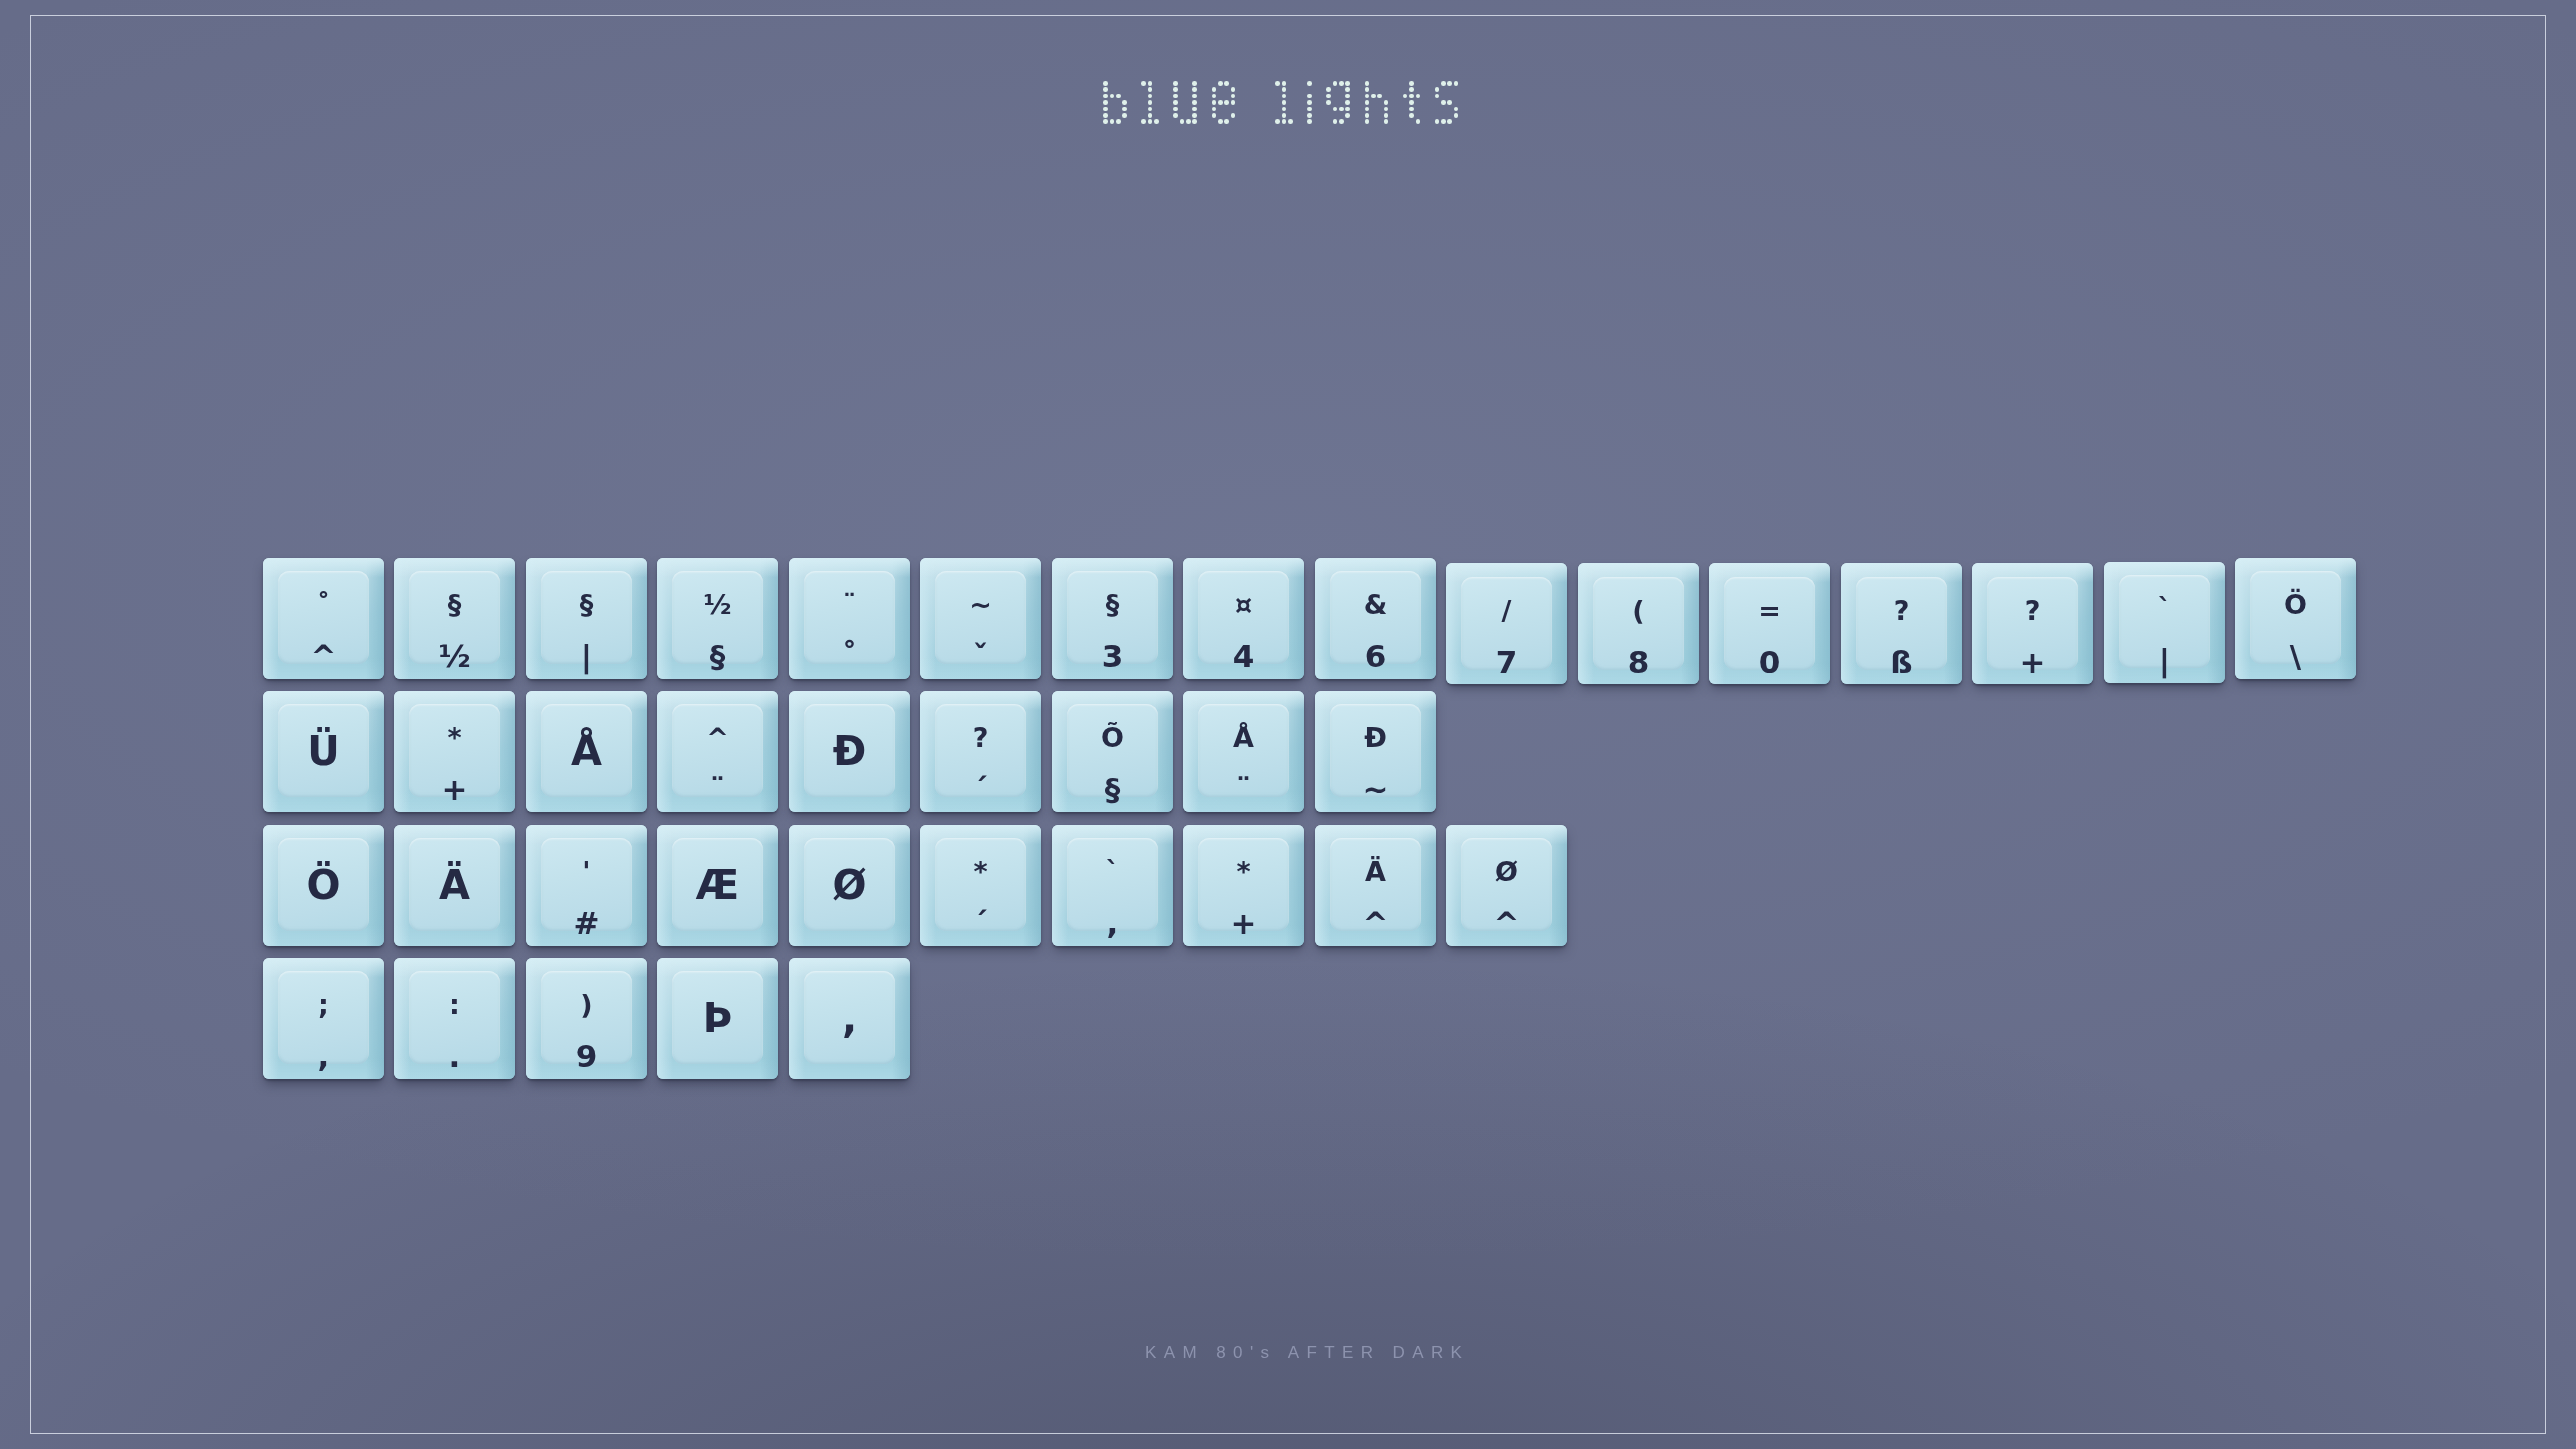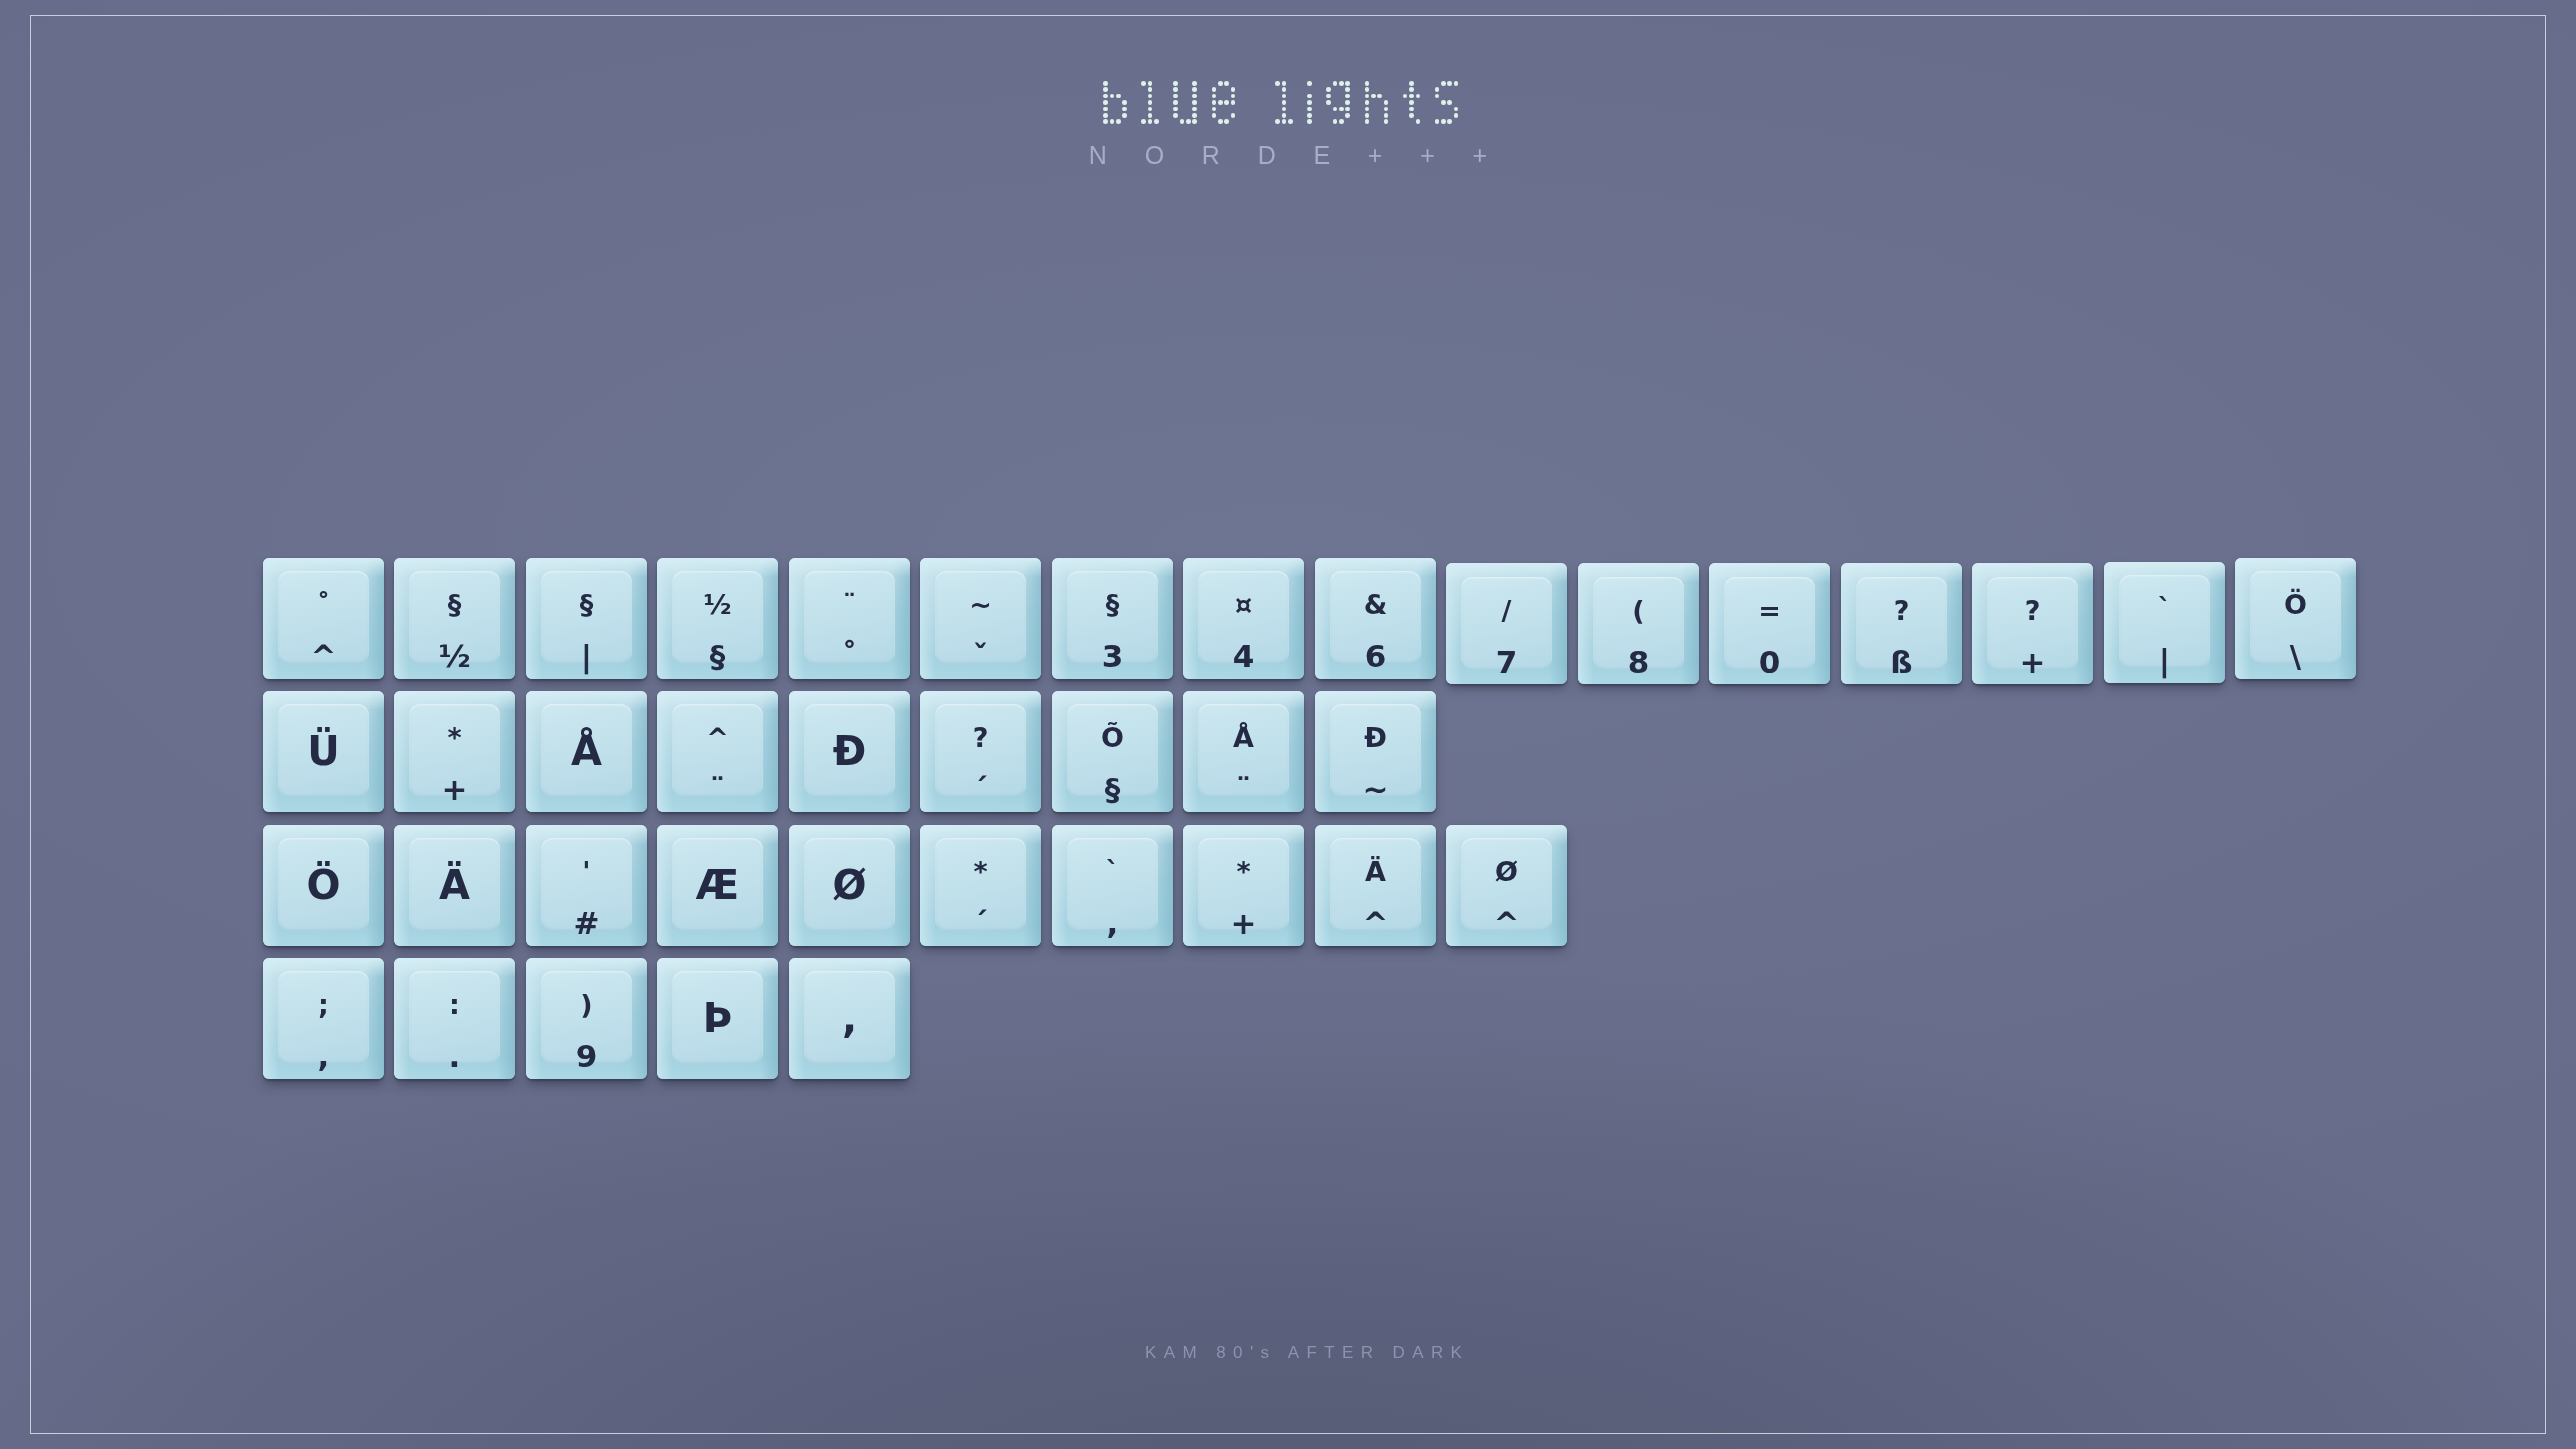--- a/index.html
+++ b/index.html
@@ -129,21 +129,20 @@
   .key{ filter:none; }
 </style>
 </head>
 <body>
 
 <div class="bg-light"></div>
 <div class="frame"></div>
 
 <div class="titlewrap">
   <div class="title-dots" id="title-dots"><span class="dotrow"><span class="dot"></span><span class="dot off"></span><span class="dot off"></span><span class="dot off"></span><span class="dot off"></span><span class="dot off"></span><span class="dot"></span><span class="dot"></span><span class="dot off"></span><span class="dot off"></span><span class="dot off"></span><span class="dot"></span><span class="dot off"></span><span class="dot off"></span><span class="dot"></span><span class="dot off"></span><span class="dot off"></span><span class="dot off"></span><span class="dot"></span><span class="dot"></span><span class="dot off"></span><span class="dot off"></span><span class="dot off"></span><span class="dot off"></span><span class="dot off"></span><span class="dot off"></span><span class="dot off"></span><span class="dot"></span><span class="dot"></span><span class="dot off"></span><span class="dot off"></span><span class="dot off"></span><span class="dot"></span><span class="dot off"></span><span class="dot off"></span><span class="dot off"></span><span class="dot"></span><span class="dot"></span><span class="dot"></span><span class="dot off"></span><span class="dot off"></span><span class="dot"></span><span class="dot off"></span><span class="dot off"></span><span class="dot off"></span><span class="dot off"></span><span class="dot off"></span><span class="dot off"></span><span class="dot"></span><span class="dot off"></span><span class="dot off"></span><span class="dot off"></span><span class="dot off"></span><span class="dot"></span><span class="dot"></span><span class="dot"></span><span class="dot off"></span><span class="dot off"></span></span><span class="dotrow"><span class="dot"></span><span class="dot off"></span><span class="dot off"></span><span class="dot off"></span><span class="dot off"></span><span class="dot off"></span><span class="dot off"></span><span class="dot"></span><span class="dot off"></span><span class="dot off"></span><span class="dot off"></span><span class="dot"></span><span class="dot off"></span><span class="dot off"></span><span class="dot"></span><span class="dot off"></span><span class="dot off"></span><span class="dot"></span><span class="dot off"></span><span class="dot off"></span><span class="dot"></span><span class="dot off"></span><span class="dot off"></span><span class="dot off"></span><span class="dot off"></span><span class="dot off"></span><span class="dot off"></span><span class="dot off"></span><span class="dot"></span><span class="dot off"></span><span class="dot off"></span><span class="dot off"></span><span class="dot off"></span><span class="dot off"></span><span class="dot off"></span><span class="dot"></span><span class="dot off"></span><span class="dot off"></span><span class="dot"></span><span class="dot off"></span><span class="dot off"></span><span class="dot"></span><span class="dot off"></span><span class="dot off"></span><span class="dot off"></span><span class="dot off"></span><span class="dot off"></span><span class="dot off"></span><span class="dot"></span><span class="dot off"></span><span class="dot off"></span><span class="dot off"></span><span class="dot"></span><span class="dot off"></span><span class="dot off"></span><span class="dot off"></span><span class="dot off"></span><span class="dot off"></span></span><span class="dotrow"><span class="dot"></span><span class="dot"></span><span class="dot"></span><span class="dot off"></span><span class="dot off"></span><span class="dot off"></span><span class="dot off"></span><span class="dot"></span><span class="dot off"></span><span class="dot off"></span><span class="dot off"></span><span class="dot"></span><span class="dot off"></span><span class="dot off"></span><span class="dot"></span><span class="dot off"></span><span class="dot off"></span><span class="dot"></span><span class="dot off"></span><span class="dot off"></span><span class="dot"></span><span class="dot off"></span><span class="dot off"></span><span class="dot off"></span><span class="dot off"></span><span class="dot off"></span><span class="dot off"></span><span class="dot off"></span><span class="dot"></span><span class="dot off"></span><span class="dot off"></span><span class="dot off"></span><span class="dot"></span><span class="dot off"></span><span class="dot off"></span><span class="dot"></span><span class="dot off"></span><span class="dot off"></span><span class="dot"></span><span class="dot off"></span><span class="dot off"></span><span class="dot"></span><span class="dot"></span><span class="dot"></span><span class="dot off"></span><span class="dot off"></span><span class="dot off"></span><span class="dot"></span><span class="dot"></span><span class="dot"></span><span class="dot off"></span><span class="dot off"></span><span class="dot"></span><span class="dot off"></span><span class="dot off"></span><span class="dot off"></span><span class="dot off"></span><span class="dot off"></span></span><span class="dotrow"><span class="dot"></span><span class="dot off"></span><span class="dot off"></span><span class="dot"></span><span class="dot off"></span><span class="dot off"></span><span class="dot off"></span><span class="dot"></span><span class="dot off"></span><span class="dot off"></span><span class="dot off"></span><span class="dot"></span><span class="dot off"></span><span class="dot off"></span><span class="dot"></span><span class="dot off"></span><span class="dot off"></span><span class="dot"></span><span class="dot"></span><span class="dot"></span><span class="dot"></span><span class="dot off"></span><span class="dot off"></span><span class="dot off"></span><span class="dot off"></span><span class="dot off"></span><span class="dot off"></span><span class="dot off"></span><span class="dot"></span><span class="dot off"></span><span class="dot off"></span><span class="dot off"></span><span class="dot"></span><span class="dot off"></span><span class="dot off"></span><span class="dot"></span><span class="dot off"></span><span class="dot off"></span><span class="dot"></span><span class="dot off"></span><span class="dot off"></span><span class="dot"></span><span class="dot off"></span><span class="dot off"></span><span class="dot"></span><span class="dot off"></span><span class="dot off"></span><span class="dot off"></span><span class="dot"></span><span class="dot off"></span><span class="dot off"></span><span class="dot off"></span><span class="dot off"></span><span class="dot"></span><span class="dot"></span><span class="dot off"></span><span class="dot off"></span><span class="dot off"></span></span><span class="dotrow"><span class="dot"></span><span class="dot off"></span><span class="dot off"></span><span class="dot"></span><span class="dot off"></span><span class="dot off"></span><span class="dot off"></span><span class="dot"></span><span class="dot off"></span><span class="dot off"></span><span class="dot off"></span><span class="dot"></span><span class="dot off"></span><span class="dot off"></span><span class="dot"></span><span class="dot off"></span><span class="dot off"></span><span class="dot"></span><span class="dot off"></span><span class="dot off"></span><span class="dot off"></span><span class="dot off"></span><span class="dot off"></span><span class="dot off"></span><span class="dot off"></span><span class="dot off"></span><span class="dot off"></span><span class="dot off"></span><span class="dot"></span><span class="dot off"></span><span class="dot off"></span><span class="dot off"></span><span class="dot"></span><span class="dot off"></span><span class="dot off"></span><span class="dot off"></span><span class="dot"></span><span class="dot"></span><span class="dot"></span><span class="dot off"></span><span class="dot off"></span><span class="dot"></span><span class="dot off"></span><span class="dot off"></span><span class="dot"></span><span class="dot off"></span><span class="dot off"></span><span class="dot off"></span><span class="dot"></span><span class="dot off"></span><span class="dot off"></span><span class="dot off"></span><span class="dot off"></span><span class="dot off"></span><span class="dot off"></span><span class="dot"></span><span class="dot off"></span><span class="dot off"></span></span><span class="dotrow"><span class="dot"></span><span class="dot off"></span><span class="dot off"></span><span class="dot"></span><span class="dot off"></span><span class="dot off"></span><span class="dot off"></span><span class="dot"></span><span class="dot off"></span><span class="dot off"></span><span class="dot off"></span><span class="dot"></span><span class="dot off"></span><span class="dot off"></span><span class="dot"></span><span class="dot off"></span><span class="dot off"></span><span class="dot"></span><span class="dot off"></span><span class="dot off"></span><span class="dot"></span><span class="dot off"></span><span class="dot off"></span><span class="dot off"></span><span class="dot off"></span><span class="dot off"></span><span class="dot off"></span><span class="dot off"></span><span class="dot"></span><span class="dot off"></span><span class="dot off"></span><span class="dot off"></span><span class="dot"></span><span class="dot off"></span><span class="dot off"></span><span class="dot off"></span><span class="dot off"></span><span class="dot off"></span><span class="dot"></span><span class="dot off"></span><span class="dot off"></span><span class="dot"></span><span class="dot off"></span><span class="dot off"></span><span class="dot"></span><span class="dot off"></span><span class="dot off"></span><span class="dot off"></span><span class="dot"></span><span class="dot off"></span><span class="dot off"></span><span class="dot off"></span><span class="dot off"></span><span class="dot off"></span><span class="dot off"></span><span class="dot"></span><span class="dot off"></span><span class="dot off"></span></span><span class="dotrow"><span class="dot"></span><span class="dot"></span><span class="dot"></span><span class="dot off"></span><span class="dot off"></span><span class="dot off"></span><span class="dot"></span><span class="dot"></span><span class="dot"></span><span class="dot off"></span><span class="dot off"></span><span class="dot off"></span><span class="dot"></span><span class="dot"></span><span class="dot"></span><span class="dot off"></span><span class="dot off"></span><span class="dot off"></span><span class="dot"></span><span class="dot"></span><span class="dot off"></span><span class="dot off"></span><span class="dot off"></span><span class="dot off"></span><span class="dot off"></span><span class="dot off"></span><span class="dot off"></span><span class="dot"></span><span class="dot"></span><span class="dot"></span><span class="dot off"></span><span class="dot off"></span><span class="dot"></span><span class="dot off"></span><span class="dot off"></span><span class="dot off"></span><span class="dot"></span><span class="dot"></span><span class="dot off"></span><span class="dot off"></span><span class="dot off"></span><span class="dot"></span><span class="dot off"></span><span class="dot off"></span><span class="dot"></span><span class="dot off"></span><span class="dot off"></span><span class="dot off"></span><span class="dot off"></span><span class="dot"></span><span class="dot off"></span><span class="dot off"></span><span class="dot"></span><span class="dot"></span><span class="dot"></span><span class="dot off"></span><span class="dot off"></span><span class="dot off"></span></span></div>
-  <div class="subtitle">N O R D E + + +</div>
 </div>
 
 <div id="keyboard">
     <div class="krow">
       <div class="key" style="left: 0px; top: 0px;">
         <div class="cap dual">
           <span class="leg top">˚</span>
           <span class="leg bot">^</span>
         </div>
       </div>

